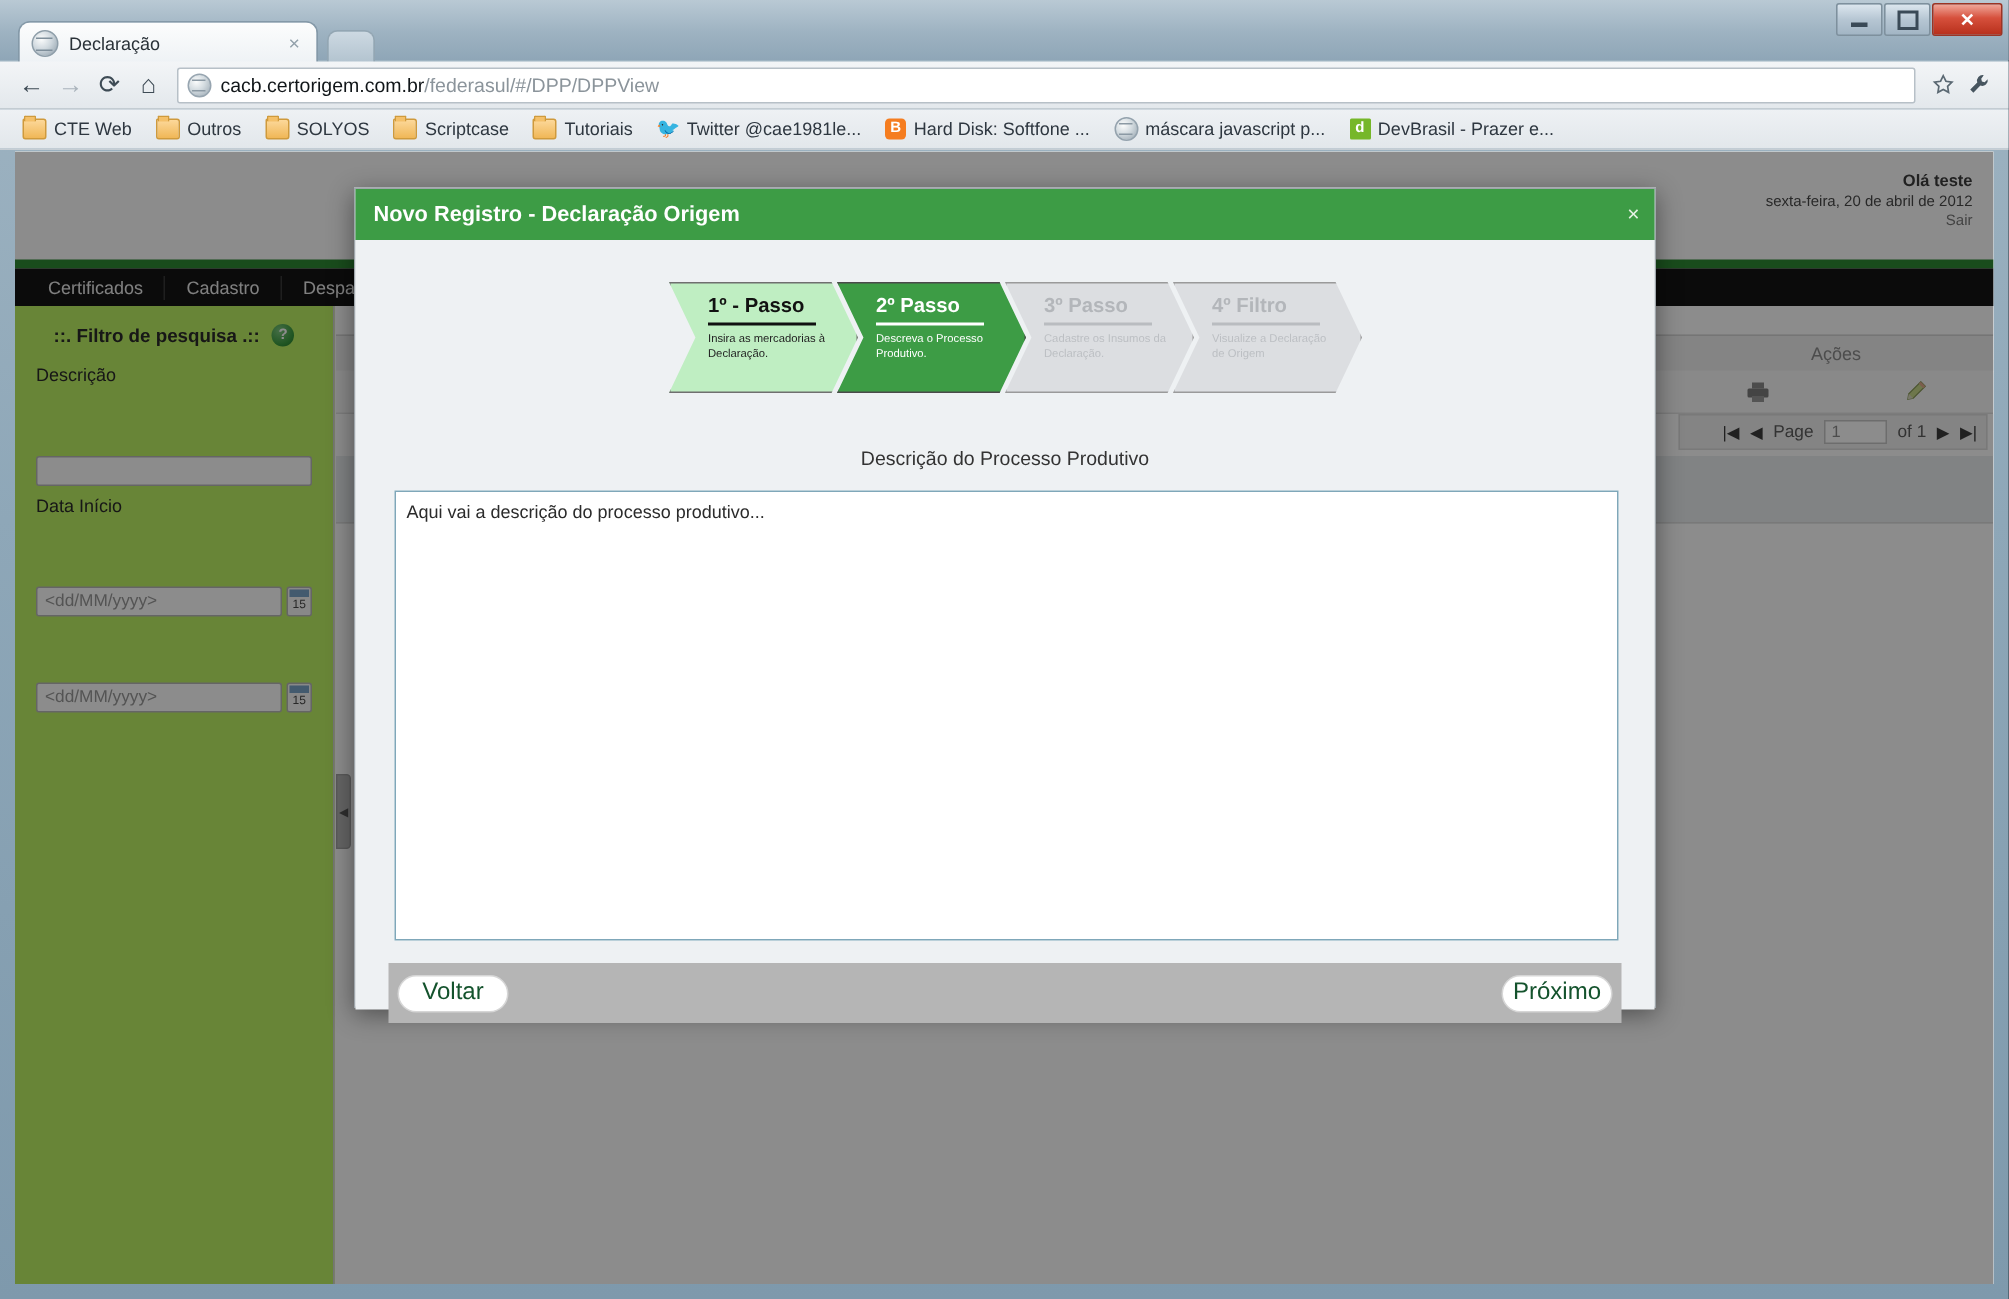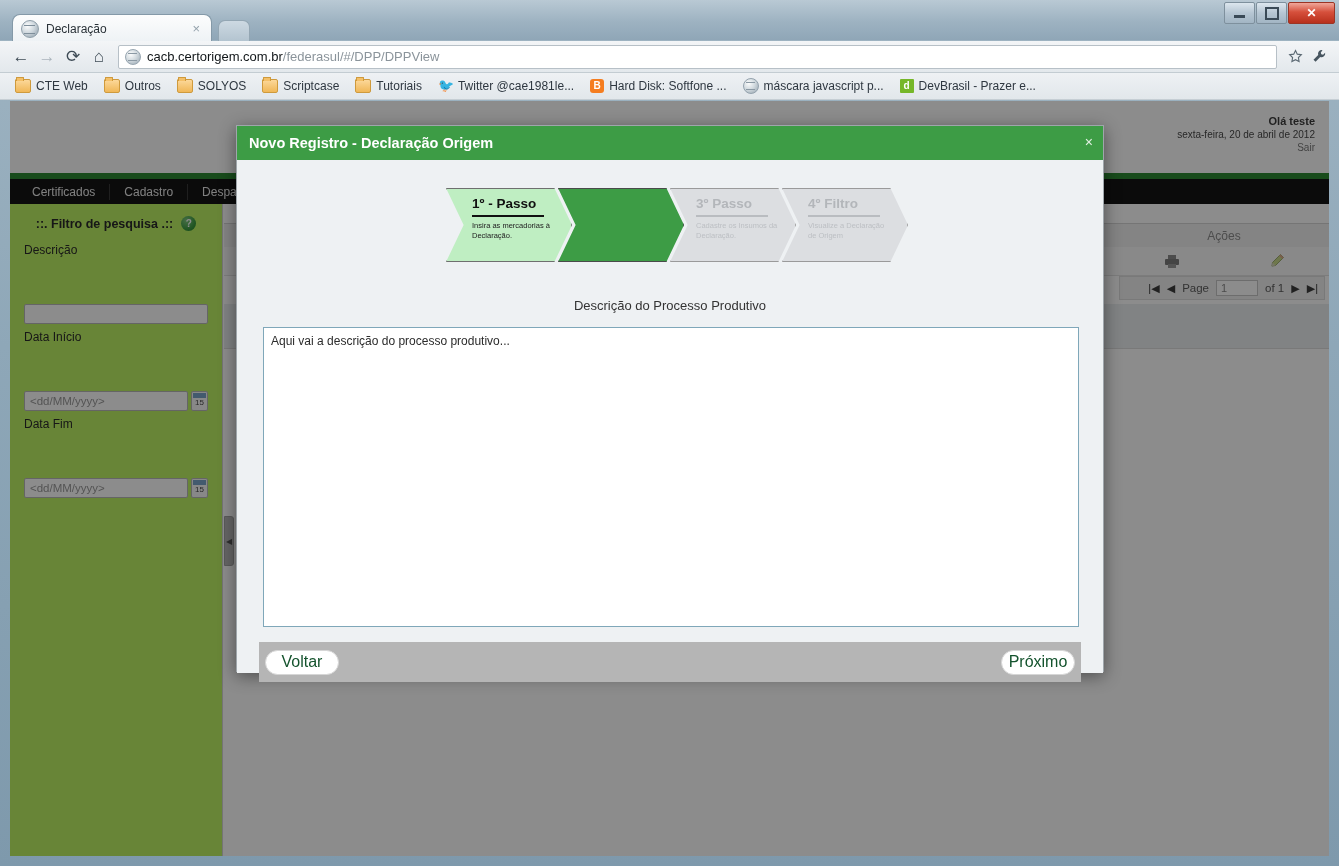--- a/index.html
+++ b/index.html
@@ -528,21 +528,20 @@
       </div>
 
       <div class="field-label">Data Início</div>
       <div class="field-row">
         <div class="text-input">&lt;dd/MM/yyyy&gt;</div>
         <div class="cal-icon">
           <span class="calnum">15</span>
         </div>
       </div>
 
-      <div class="field-label">Data Fim</div>
       <div class="field-row">
         <div class="text-input">&lt;dd/MM/yyyy&gt;</div>
         <div class="cal-icon">
           <span class="calnum">15</span>
         </div>
       </div>
     </div>
     <div id="sidebar-collapse">◀</div>
 
     <div id="grid-area">
@@ -593,20 +592,25 @@
           <div class="step done">
             <div class="chev"></div>
             <div class="content">
               <div class="steplabel">1º - Passo</div>
               <div class="divider"></div>
               <div class="stepdesc">Insira as mercadorias à Declaração.</div>
             </div>
           </div>
           <div class="step active">
             <div class="chev"></div>
+            <div class="content">
+              <div class="steplabel">2º Passo</div>
+              <div class="divider"></div>
+              <div class="stepdesc">Descreva o Processo Produtivo.</div>
+            </div>
           </div>
           <div class="step todo">
             <div class="chev"></div>
             <div class="content">
               <div class="steplabel">3º Passo</div>
               <div class="divider"></div>
               <div class="stepdesc">Cadastre os Insumos da Declaração.</div>
             </div>
           </div>
           <div class="step todo">

